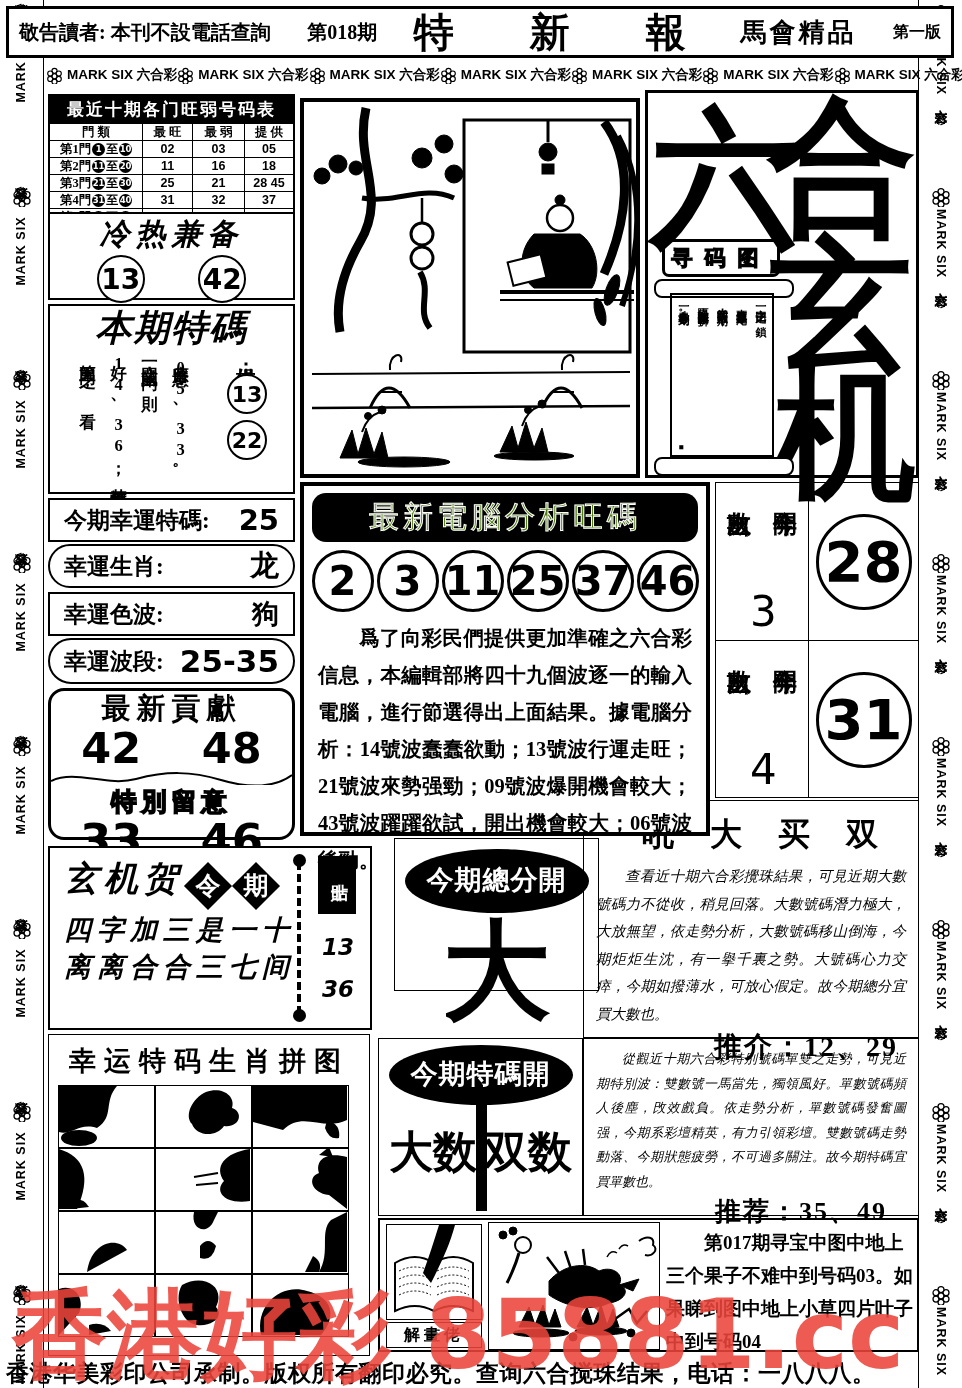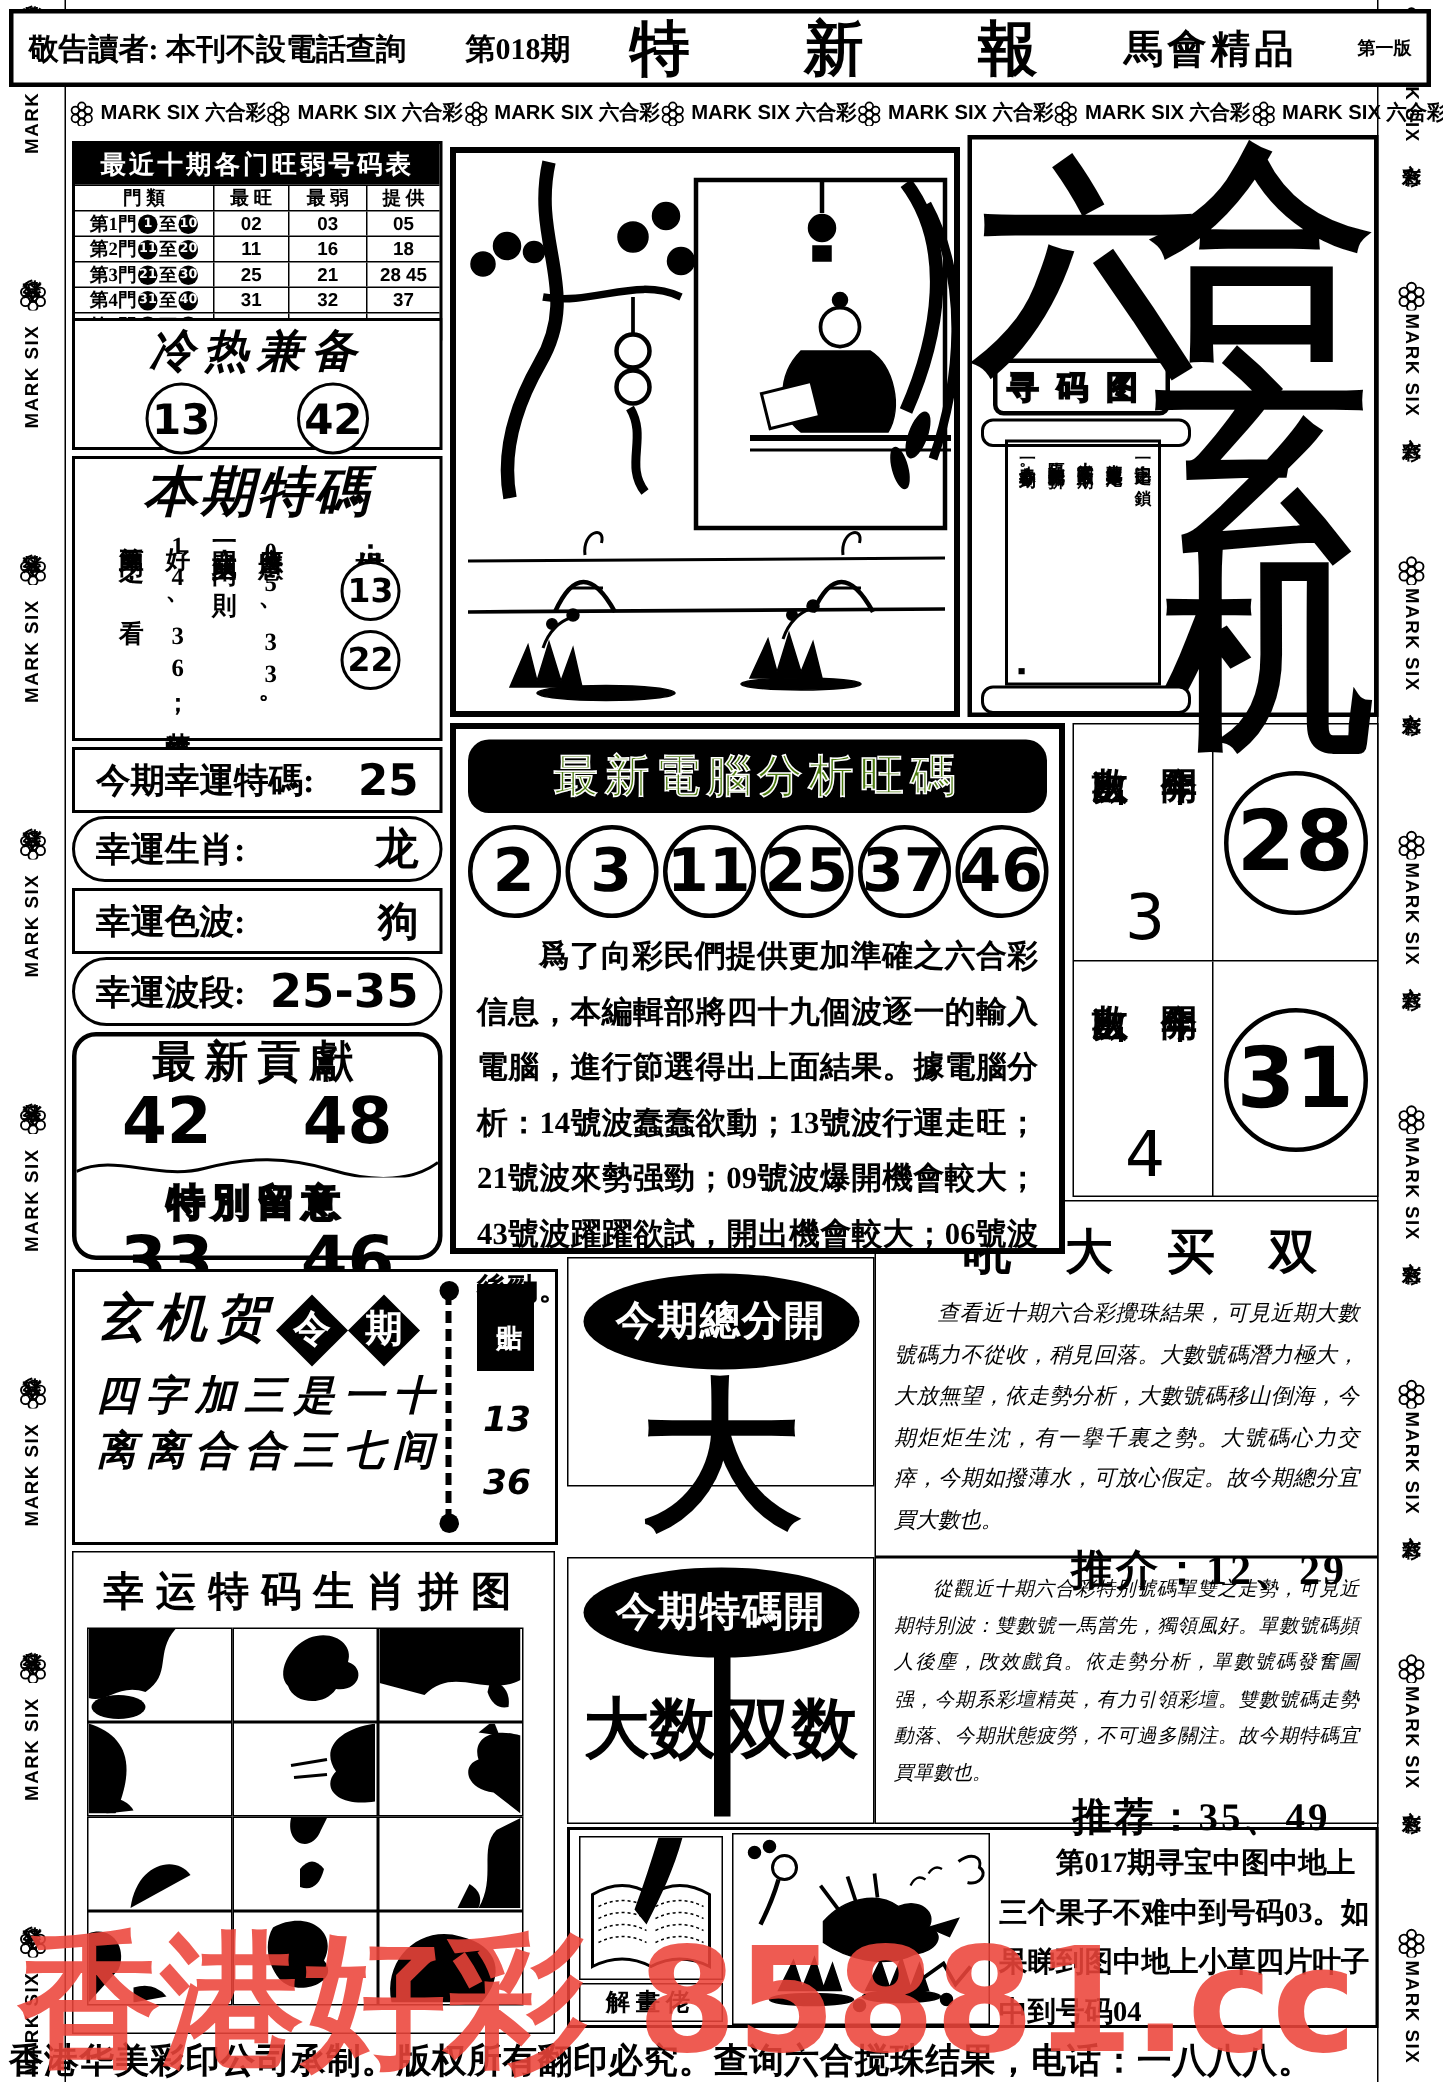--- a/index.html
+++ b/index.html
@@ -335,21 +335,21 @@
         </svg>
         <span class="strip-text">MARK SIX 六合彩</span>
       </span>
     </div>
 
   <div id="hdr" class="abs bx" style="left:6px;top:6px;width:948px;height:52px;border-width:3px;">
     <span style="font-size:20px;font-weight:bold;">敬告讀者: 本刊不設電話查詢</span>
     <span style="font-size:20px;font-weight:bold;">第018期</span>
     <span style="font-size:40px;font-weight:900;letter-spacing:18px;">特　新　報</span>
     <span style="font-size:26px;font-weight:bold;letter-spacing:3px;">馬會精品</span>
-    <span style="font-size:12px;font-weight:bold;">第一版</span>
+    <span style="font-size:16px;font-weight:bold;">第一版</span>
   </div>
 
   <div id="brandrow" class="abs" style="left:46px;top:62px;width:872px;height:26px;">
 
       <span class="brand-item">
         <svg width="17" height="17" viewBox="0 0 22 22">
           <g fill="none" stroke="#000" stroke-width="1.5">
             <circle cx="11" cy="5" r="3.3"></circle>
             <circle cx="5.5" cy="8.5" r="3.3"></circle>
             <circle cx="16.5" cy="8.5" r="3.3"></circle>
@@ -798,21 +798,21 @@
     <span class="circ" style="width:56px;height:56px;font-size:40px;">2</span>
         <span class="circ" style="width:56px;height:56px;font-size:40px;">3</span>
         <span class="circ" style="width:56px;height:56px;font-size:40px;">11</span>
         <span class="circ" style="width:56px;height:56px;font-size:40px;">25</span>
         <span class="circ" style="width:56px;height:56px;font-size:40px;">37</span>
         <span class="circ" style="width:56px;height:56px;font-size:40px;">46</span>
       </div>
     <div class="para">爲了向彩民們提供更加準確之六合彩信息，本編輯部將四十九個波逐一的輸入電腦，進行節選得出上面結果。據電腦分析：14號波蠢蠢欲動；13號波行運走旺；21號波來勢强勁；09號波爆開機會較大；43號波躍躍欲試，開出機會較大；06號波後勁。</div>
   </div>
 
-  <div class="abs" style="left:378px;top:838px;width:205px;height:153px;border:1.5px solid #000;">
+  <div class="abs" style="left:394px;top:838px;width:205px;height:153px;border:1.5px solid #000;">
     <div class="ellipse" style="width:184px;height:64px;margin:10px auto 0;">今期總分開</div>
     <div style="text-align:center;font-size:108px;font-weight:bold;line-height:118px;">大</div>
   </div>
 
   <div class="abs" style="left:378px;top:1038px;width:205px;height:178px;border:1.5px solid #000;">
     <div class="ellipse" style="width:184px;height:60px;margin:6px auto 0;line-height:58px;position:relative;z-index:2;">今期特碼開</div>
     <div class="abs" style="left:97px;top:56px;bottom:4px;width:11px;background:#000;"></div>
     <div style="display:flex;justify-content:space-between;padding:18px 10px 0;font-size:44px;font-weight:bold;">
       <span>大数</span>
       <span>双数</span>

